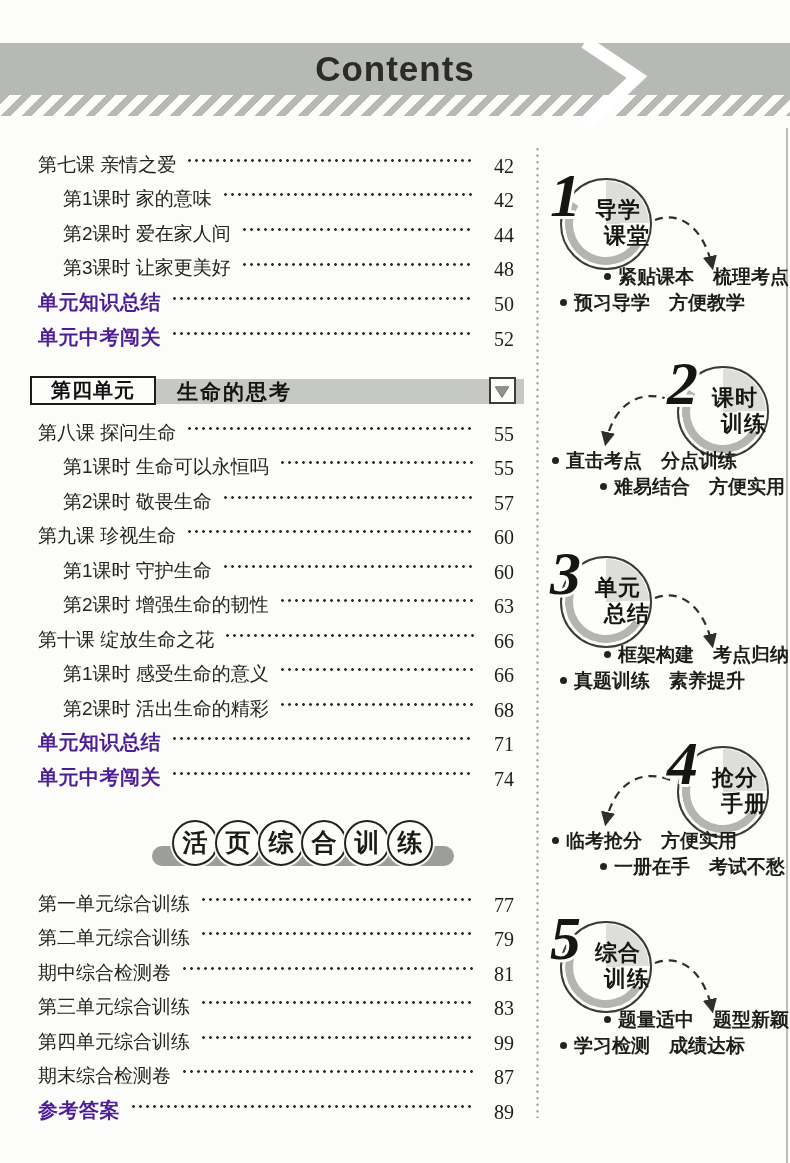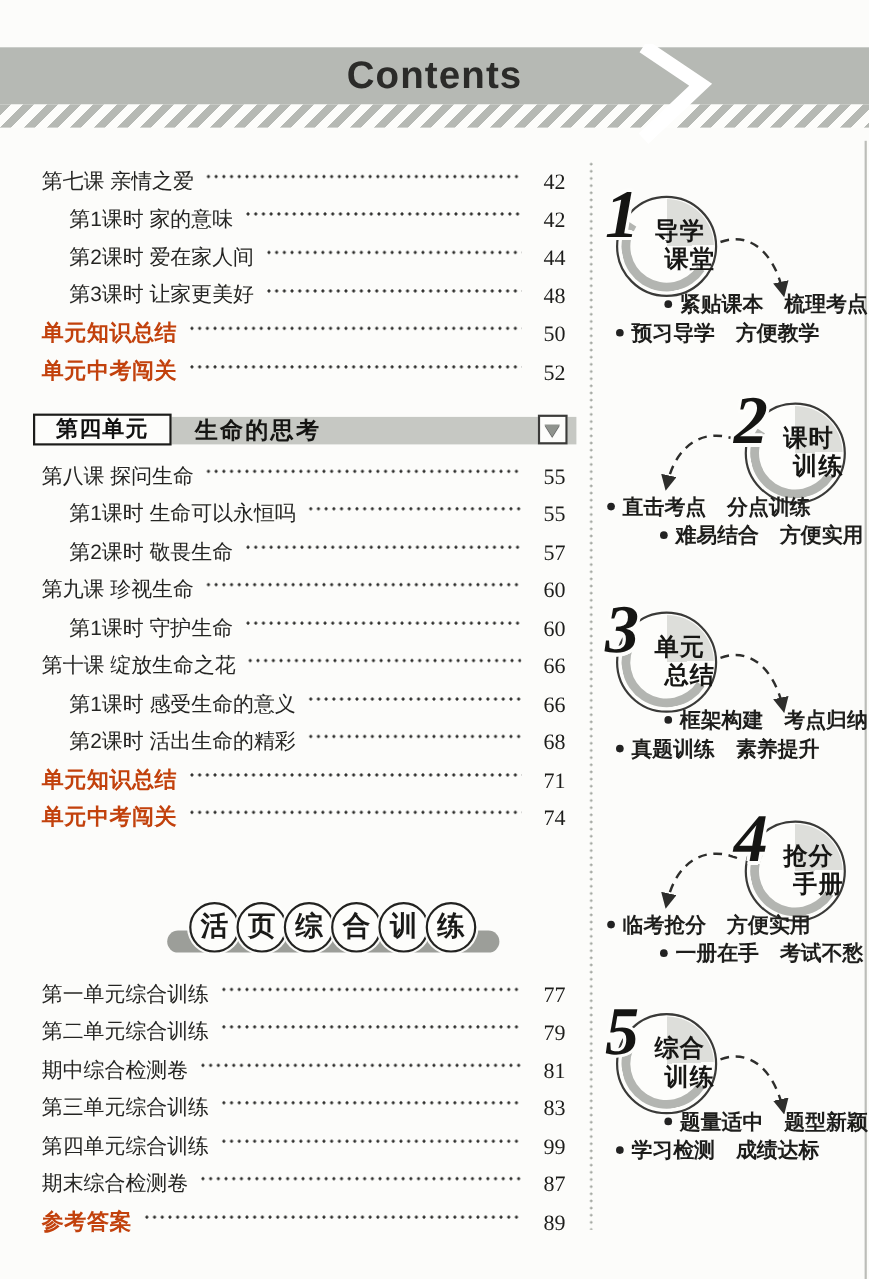--- a/index.html
+++ b/index.html
@@ -20,21 +20,21 @@
         background-image:radial-gradient(circle,#a5a9a3 1px,transparent 1.45px);
         background-size:3px 6.5px;background-repeat:repeat-y;}
   .scan-edge{position:absolute;left:786px;top:128px;width:2px;height:1035px;background:#bcbdb9;}
 
   
   .toc-sec{position:absolute;left:38px;width:476px;display:flex;flex-direction:column;}
   #sec1{top:143px;} #sec2{top:411px;} #sec3{top:882px;}
   .toc-row{display:flex;align-items:flex-end;height:34.5px;font-size:19px;color:#242422;}
   #sec1 .toc-row{height:34.6px;}
   .toc-row.lvl2{padding-left:25px;}
-  .toc-row.bold .t{font-weight:700;font-size:20px;letter-spacing:.5px;color:#c2410c;font-family:Liberation Serif, serif;}
+  .toc-row.bold .t{font-weight:700;font-size:20px;letter-spacing:.5px;color:#4c1d95;font-family:Liberation Serif, serif;}
   .t{white-space:nowrap;}
   .leader{flex:1;height:100%;margin:0 6px 0 10px;
           background-image:radial-gradient(circle,#2e2e2c 1.15px,transparent 1.6px);
           background-size:7px 5px;background-repeat:repeat-x;background-position:0 center;}
   .pg{width:34px;text-align:right;font-family:"Liberation Serif",serif;font-size:20px;color:#1d1d1b;}
 
   
   .unit-banner{position:absolute;left:30px;top:376px;width:496px;height:31px;}
   .ub-band{position:absolute;left:5px;top:3px;width:489px;height:25px;background:var(--unit-band-gray,#c6c8c3);}
   .ub-title{position:absolute;left:142px;top:0;line-height:25px;font-size:21px;font-weight:700;
@@ -154,20 +154,25 @@
       <div class="toc-row">
         <span class="t">第九课 珍视生命</span>
         <span class="leader"></span>
         <span class="pg">60</span>
       </div>
       <div class="toc-row lvl2">
         <span class="t">第1课时 守护生命</span>
         <span class="leader"></span>
         <span class="pg">60</span>
       </div>
+      <div class="toc-row lvl2">
+        <span class="t">第2课时 增强生命的韧性</span>
+        <span class="leader"></span>
+        <span class="pg">63</span>
+      </div>
       <div class="toc-row">
         <span class="t">第十课 绽放生命之花</span>
         <span class="leader"></span>
         <span class="pg">66</span>
       </div>
       <div class="toc-row lvl2">
         <span class="t">第1课时 感受生命的意义</span>
         <span class="leader"></span>
         <span class="pg">66</span>
       </div>

